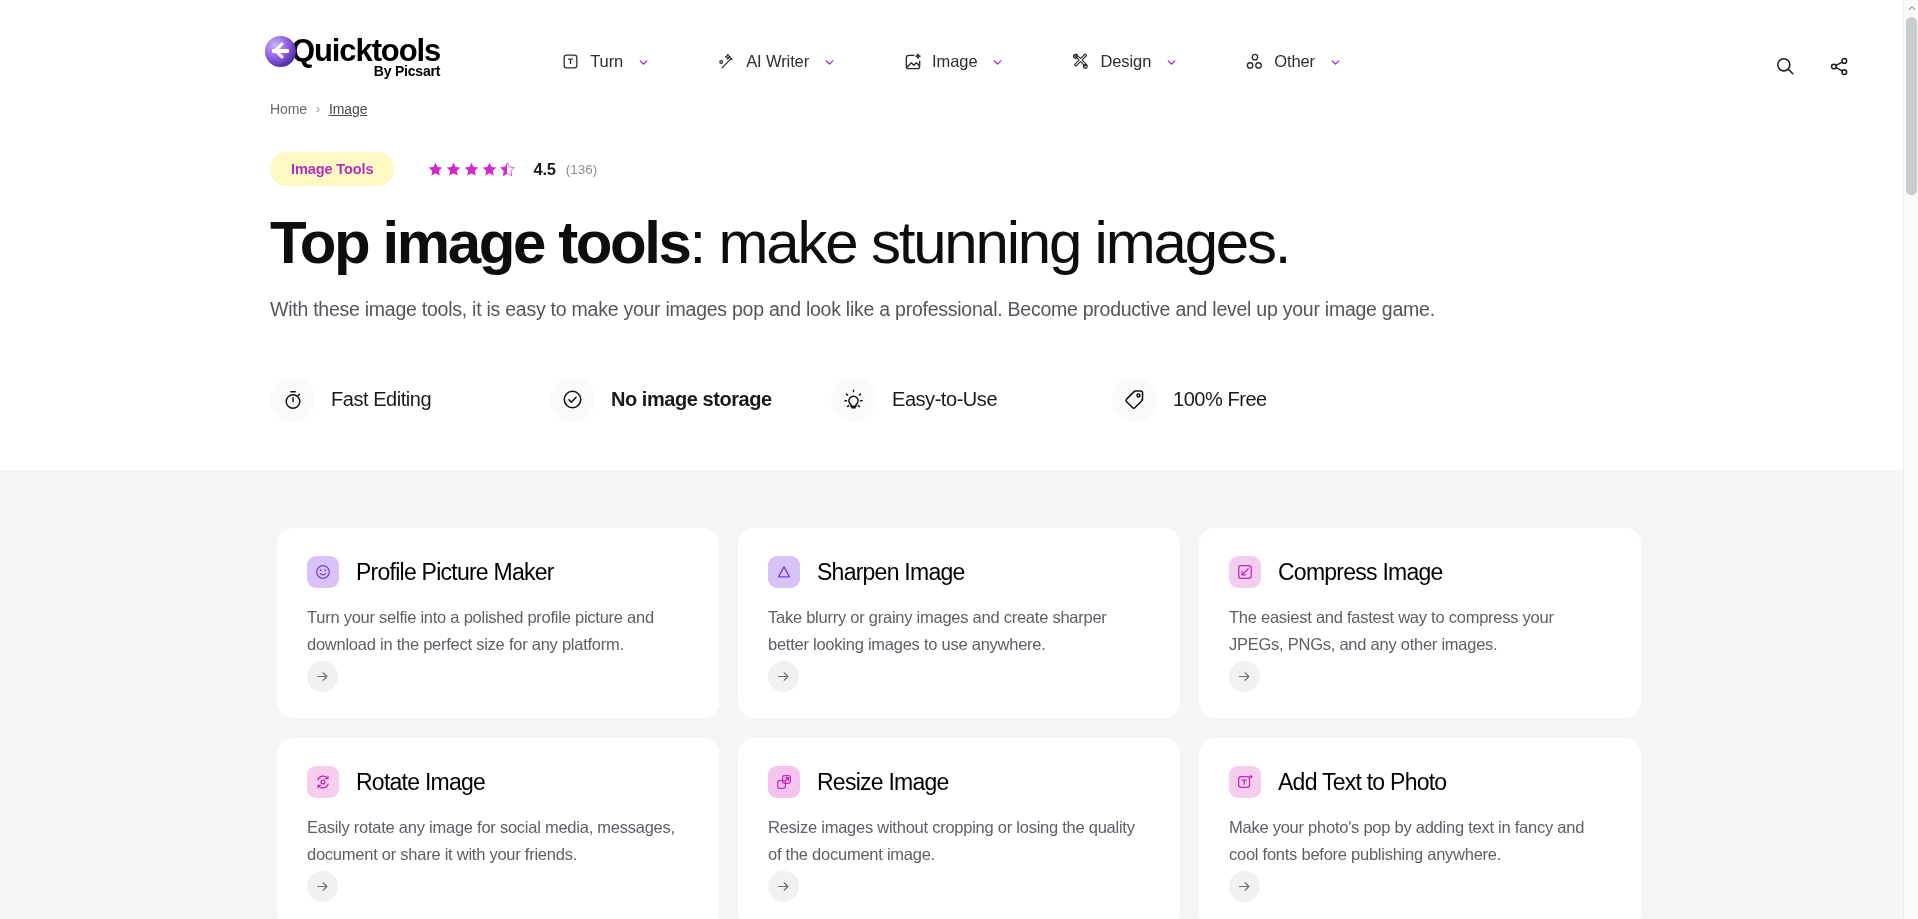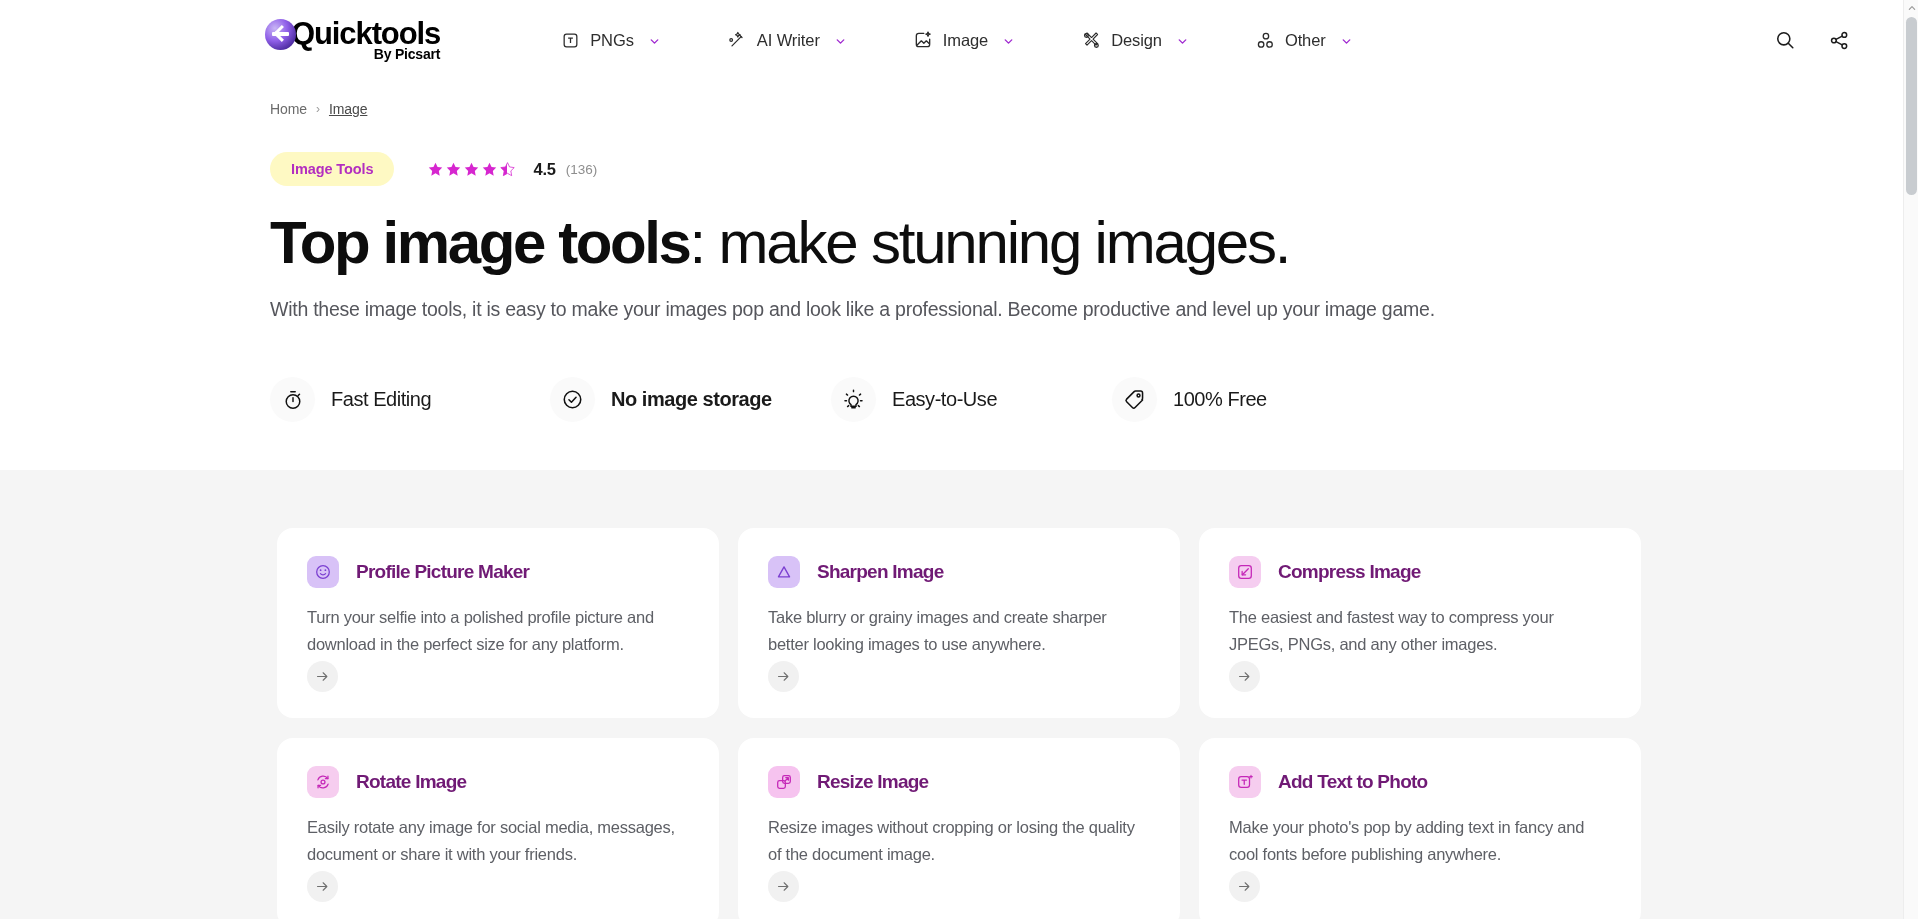--- a/index.html
+++ b/index.html
@@ -20,21 +20,21 @@
     overflow: hidden;
     background: #ffffff;
   }
 
   
   .header {
     position: relative;
     height: 80px;
     background: #ffffff;
     display: flex;
-    align-items: center;
+    align-items: flex-end;
     padding: 0 22px 0 0;
     width: 1903px;
   }
 
   .logo-wrap {
     display: flex;
     align-items: flex-start;
     margin-left: 265px;
     height: 46px;
     position: relative;
@@ -245,23 +245,23 @@
   }
   .card-head { display: flex; align-items: center; gap: 17px; }
   .card-ic {
     width: 32px; height: 32px;
     border-radius: 9px;
     display: flex; align-items: center; justify-content: center;
     flex: 0 0 auto;
   }
   .card-ic svg { display: block; }
   .card-title {
-    font-size: 19px;
-    font-weight: 700;
-    color: #701a75;
+    font-size: 23px;
+    font-weight: 400;
+    color: #000000;
     letter-spacing: -0.75px;
     white-space: nowrap;
   }
   .card-desc {
     margin-top: 16px;
     font-size: 16.5px;
     line-height: 27px;
     color: #5e6066;
     letter-spacing: -0.25px;
   }
@@ -316,21 +316,21 @@
 
     <nav class="nav">
 
       <div class="nav-item">
         <span class="nav-icon">
           <svg width="19" height="19" viewBox="0 0 24 24" fill="none" stroke="currentColor" stroke-width="1.6">
             <rect x="4" y="4" width="16" height="16" rx="3"></rect>
             <path d="M9 9h6M12 9v6" stroke-width="1.6"></path>
           </svg>
         </span>
-        <span class="nav-label">PNGs</span>
+        <span class="nav-label">Turn</span>
         <span class="nav-caret">
           <svg width="13" height="13" viewBox="0 0 24 24" fill="none" stroke="currentColor" stroke-width="2.6" stroke-linecap="round" stroke-linejoin="round">
               <path d="M6 9l6 6 6-6"></path>
             </svg>
         </span>
       </div>
 
       <div class="nav-item">
         <span class="nav-icon">
           <svg width="20" height="20" viewBox="0 0 24 24" fill="none" stroke="currentColor" stroke-width="1.5" stroke-linecap="round" stroke-linejoin="round">

